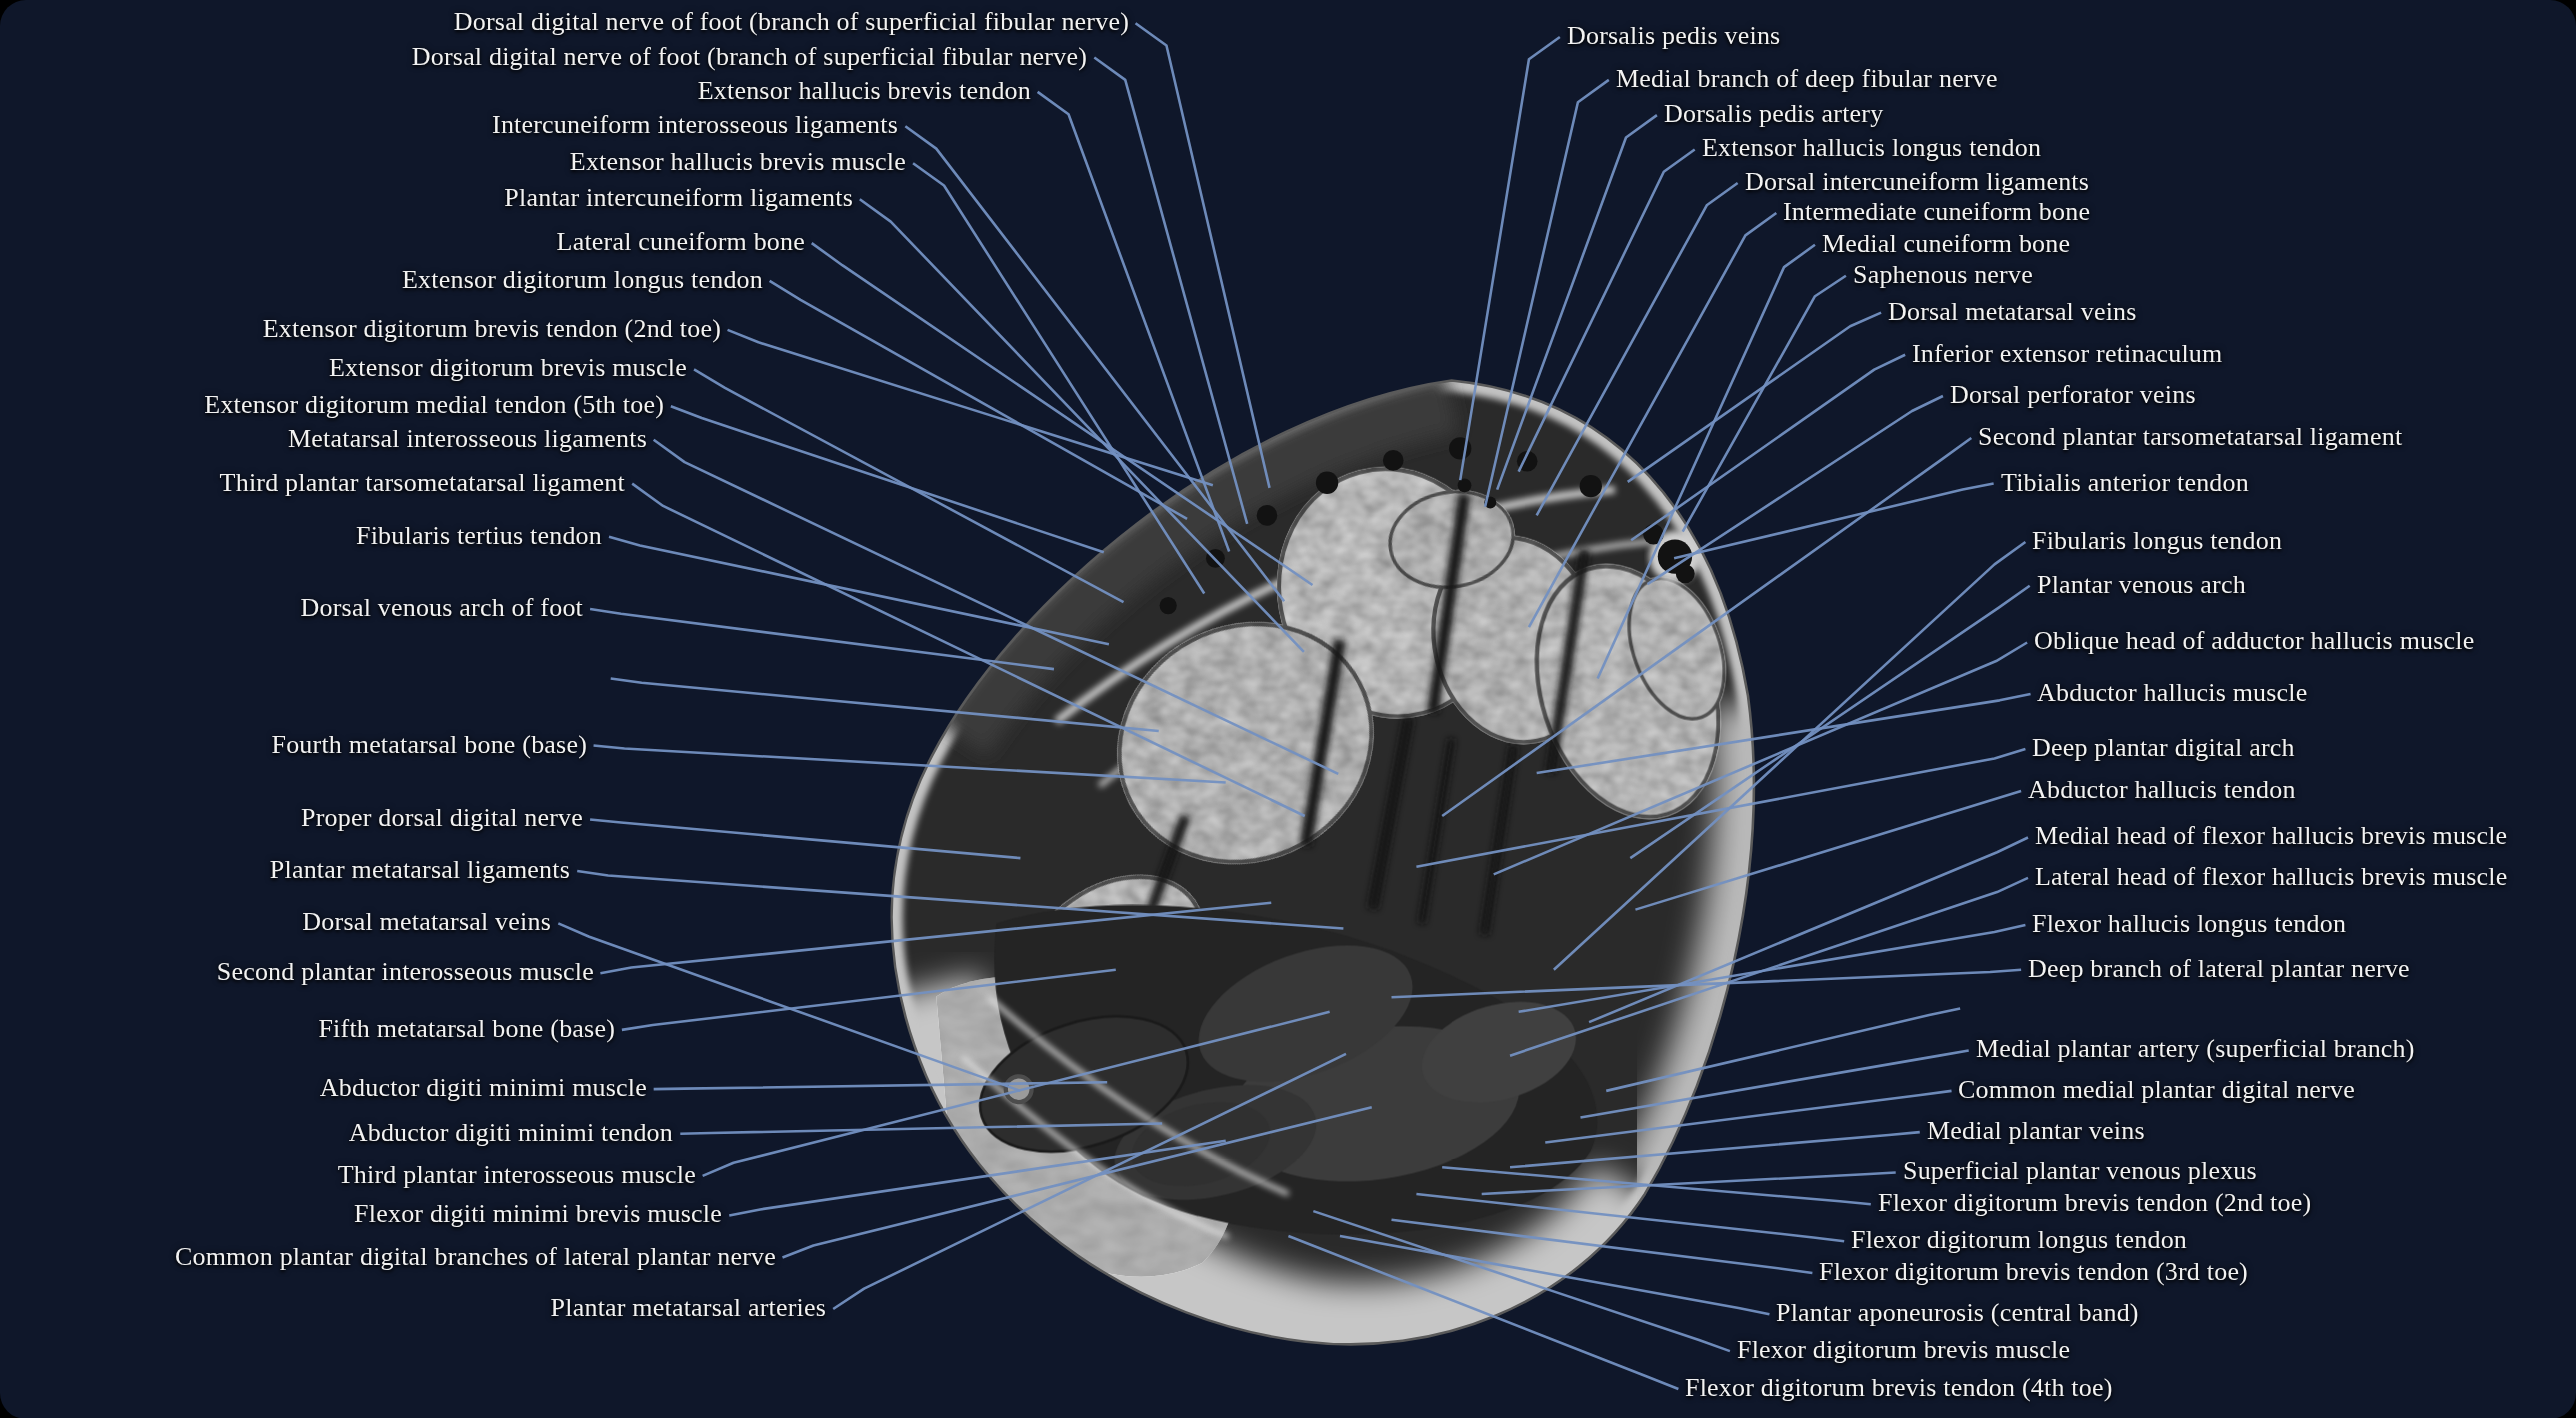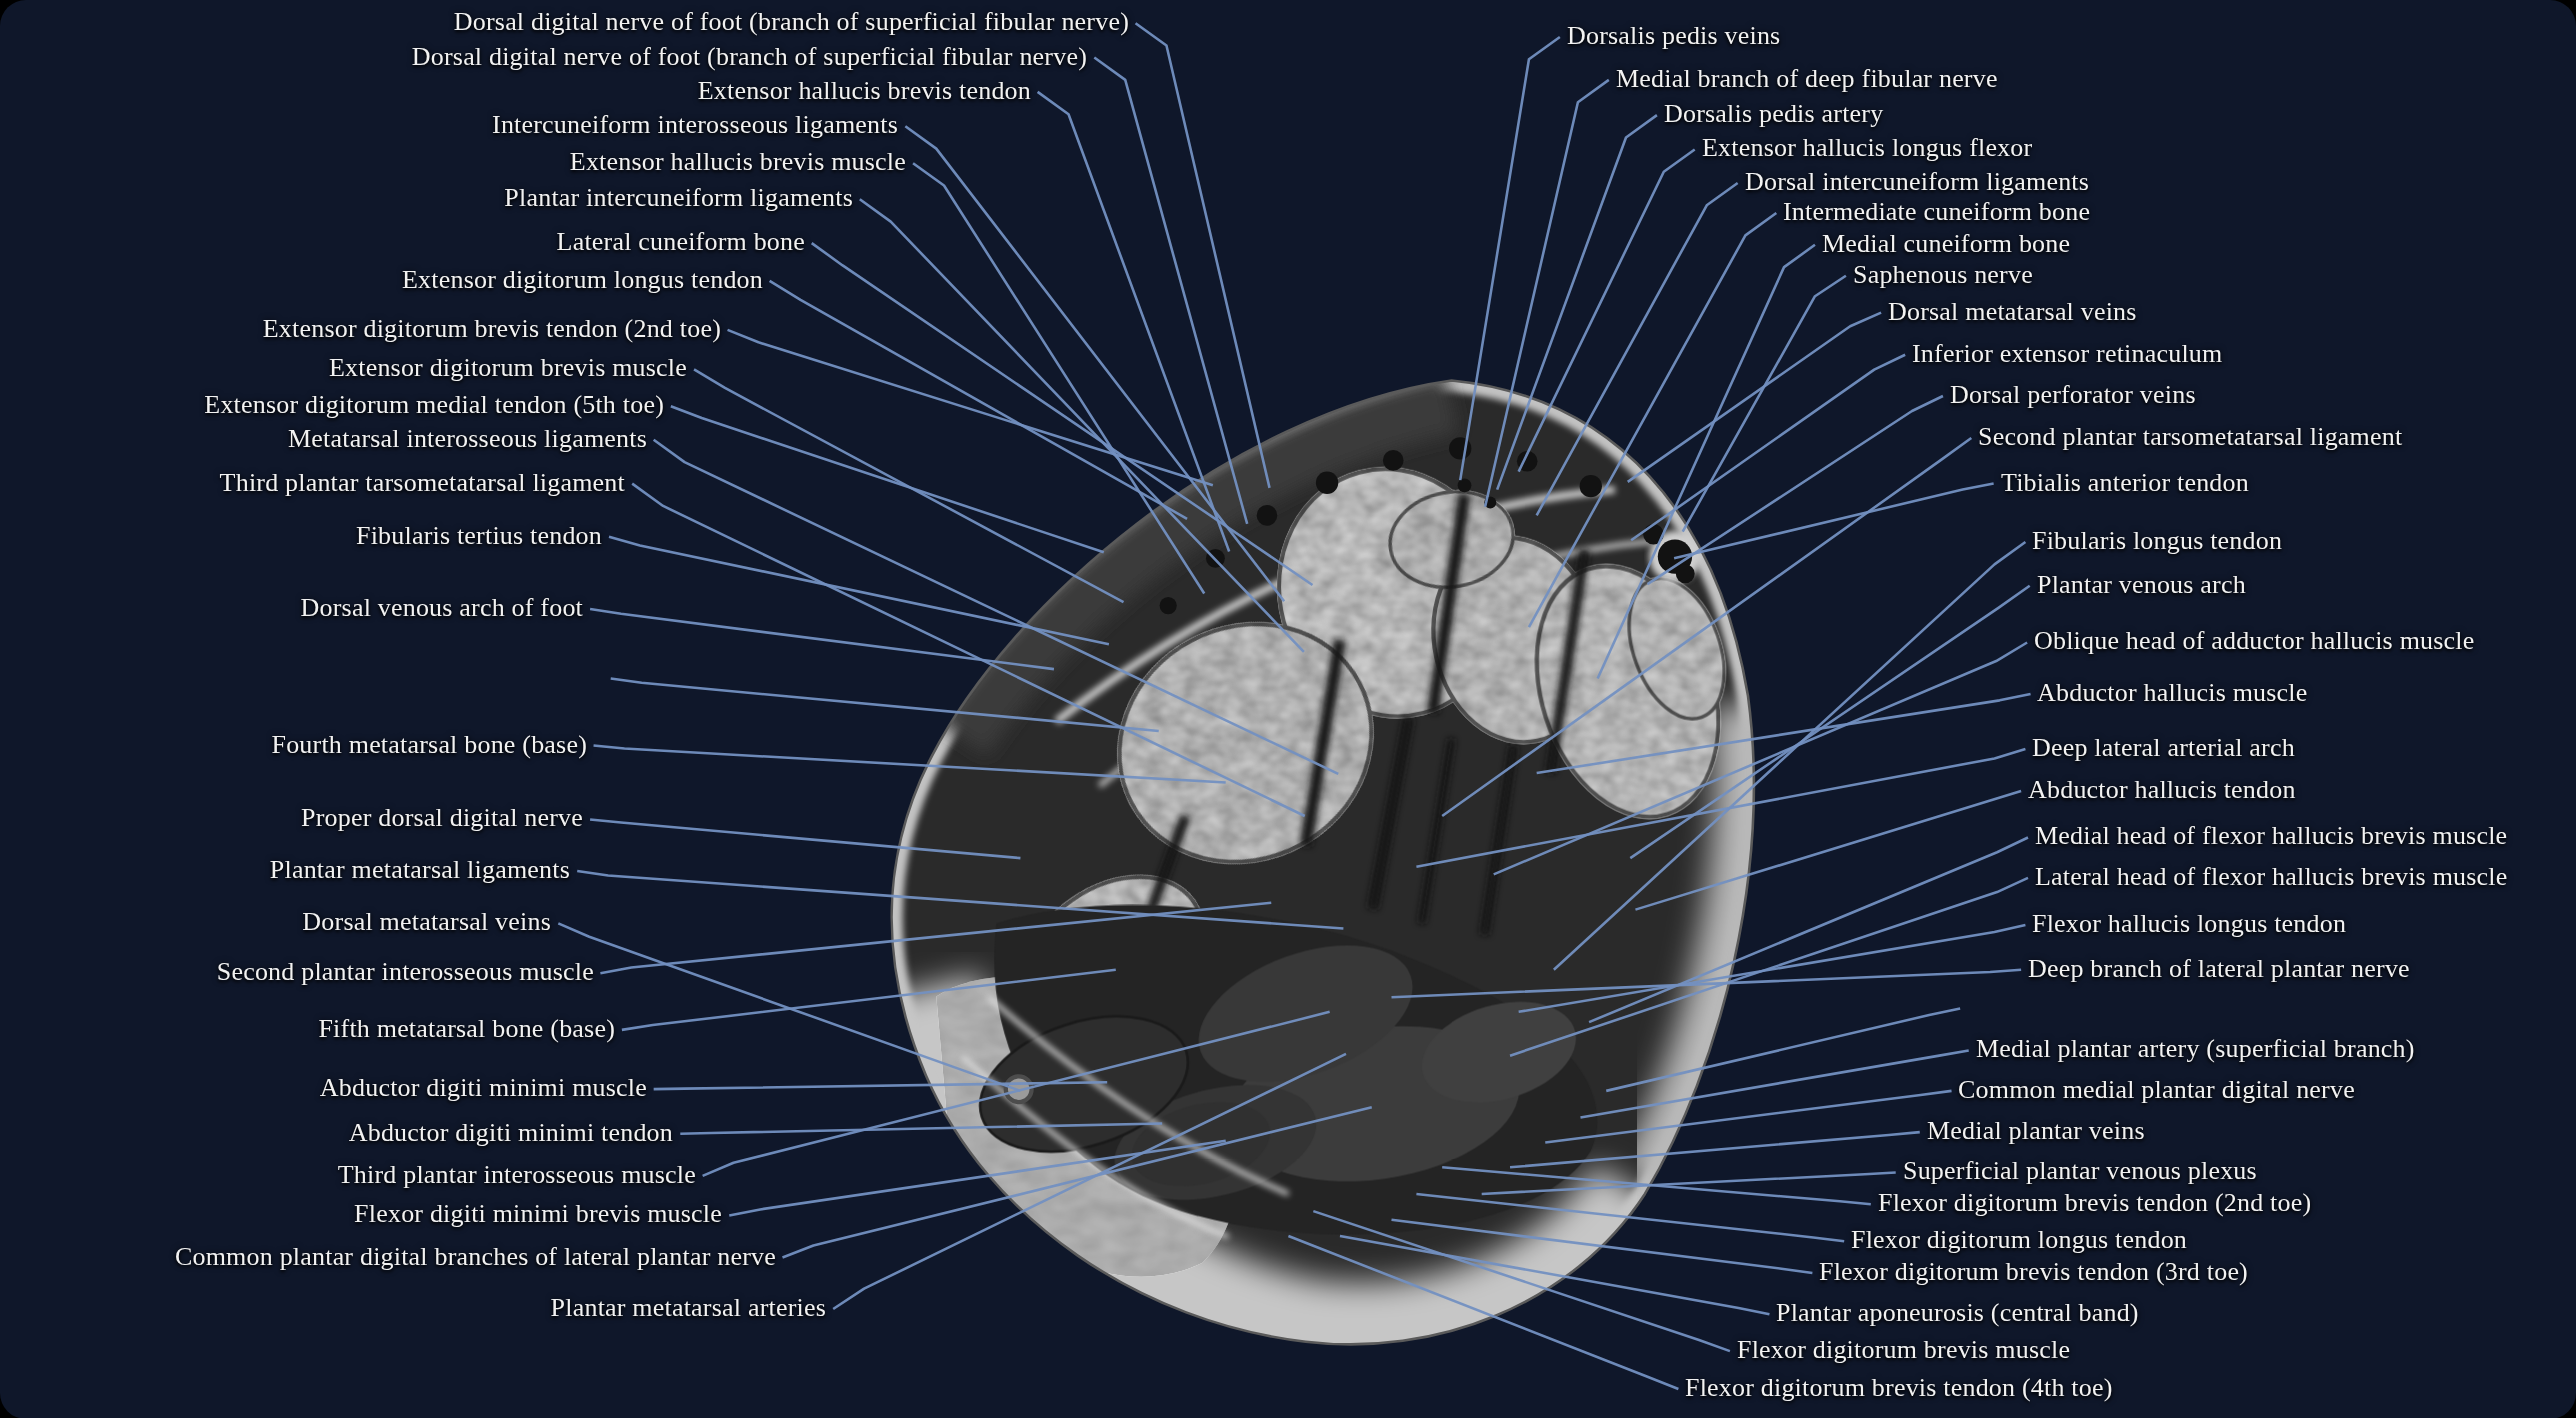--- a/index.html
+++ b/index.html
@@ -236,35 +236,35 @@
     <div class="label left" style="top: 1030px; color: rgb(242, 242, 242); right: 1961px;">Fifth metatarsal bone (base)</div>
     <div class="label left" style="top: 1089px; color: rgb(242, 242, 242); right: 1929px;">Abductor digiti minimi muscle</div>
     <div class="label left" style="top: 1134px; color: rgb(242, 242, 242); right: 1903px;">Abductor digiti minimi tendon</div>
     <div class="label left" style="top: 1176px; color: rgb(242, 242, 242); right: 1880px;">Third plantar interosseous muscle</div>
     <div class="label left" style="top: 1215px; color: rgb(242, 242, 242); right: 1854px; text-align: center;">Flexor digiti minimi brevis muscle</div>
     <div class="label left" style="top: 1258px; color: rgb(242, 242, 242); right: 1800px;">Common plantar digital branches of lateral plantar nerve</div>
     <div class="label left" style="top: 1309px; color: rgb(242, 242, 242); right: 1750px;">Plantar metatarsal arteries</div>
     <div class="label right" style="top: 37px; color: rgb(242, 242, 242); left: 1567px;">Dorsalis pedis veins</div>
     <div class="label right" style="top: 80px; color: rgb(242, 242, 242); left: 1616px;">Medial branch of deep fibular nerve</div>
     <div class="label right" style="top: 115px; color: rgb(242, 242, 242); left: 1664px;">Dorsalis pedis artery</div>
-    <div class="label right" style="top: 149px; color: rgb(242, 242, 242); left: 1702px;">Extensor hallucis longus flexor</div>
+    <div class="label right" style="top: 149px; color: rgb(242, 242, 242); left: 1702px;">Extensor hallucis longus tendon</div>
     <div class="label right" style="top: 183px; color: rgb(242, 242, 242); left: 1745px;">Dorsal intercuneiform ligaments</div>
     <div class="label right" style="top: 213px; color: rgb(242, 242, 242); left: 1783px;">Intermediate cuneiform bone</div>
     <div class="label right" style="top: 245px; color: rgb(242, 242, 242); left: 1822px;">Medial cuneiform bone</div>
     <div class="label right" style="top: 276px; color: rgb(242, 242, 242); left: 1853px;">Saphenous nerve</div>
     <div class="label right" style="top: 313px; color: rgb(242, 242, 242); left: 1888px;">Dorsal metatarsal veins</div>
     <div class="label right" style="top: 355px; color: rgb(242, 242, 242); left: 1912px;">Inferior extensor retinaculum</div>
     <div class="label right" style="top: 396px; color: rgb(242, 242, 242); left: 1950px;">Dorsal perforator veins</div>
     <div class="label right" style="top: 438px; color: rgb(242, 242, 242); left: 1978px;">Second plantar tarsometatarsal ligament</div>
     <div class="label right" style="top: 484px; color: rgb(242, 242, 242); left: 2001px;">Tibialis anterior tendon</div>
     <div class="label right" style="top: 542px; color: rgb(242, 242, 242); left: 2032px;">Fibularis longus tendon</div>
     <div class="label right" style="top: 586px; color: rgb(242, 242, 242); left: 2037px;">Plantar venous arch</div>
     <div class="label right" style="top: 642px; color: rgb(242, 242, 242); left: 2034px;">Oblique head of adductor hallucis muscle</div>
     <div class="label right" style="top: 694px; color: rgb(242, 242, 242); left: 2037px;">Abductor hallucis muscle</div>
-    <div class="label right" style="top: 749px; color: rgb(242, 242, 242); left: 2032px;">Deep lateral arterial arch</div>
+    <div class="label right" style="top: 749px; color: rgb(242, 242, 242); left: 2032px;">Deep plantar digital arch</div>
     <div class="label right" style="top: 791px; color: rgb(242, 242, 242); left: 2028px;">Abductor hallucis tendon</div>
     <div class="label right" style="top: 837px; color: rgb(242, 242, 242); left: 2035px;">Medial head of flexor hallucis brevis muscle</div>
     <div class="label right" style="top: 878px; color: rgb(242, 242, 242); left: 2035px;">Lateral head of flexor hallucis brevis muscle</div>
     <div class="label right" style="top: 925px; color: rgb(242, 242, 242); left: 2032px;">Flexor hallucis longus tendon</div>
     <div class="label right" style="top: 970px; color: rgb(242, 242, 242); left: 2028px;">Deep branch of lateral plantar nerve</div>
     <div class="label right" style="top: 1050px; color: rgb(242, 242, 242); left: 1976px;">Medial plantar artery (superficial branch)</div>
     <div class="label right" style="top: 1091px; color: rgb(242, 242, 242); left: 1958px;">Common medial plantar digital nerve</div>
     <div class="label right" style="top: 1132px; color: rgb(242, 242, 242); left: 1927px;">Medial plantar veins</div>
     <div class="label right" style="top: 1172px; color: rgb(242, 242, 242); left: 1903px;">Superficial plantar venous plexus</div>
     <div class="label right" style="top: 1204px; color: rgb(242, 242, 242); left: 1878px;">Flexor digitorum brevis tendon (2nd toe)</div>

